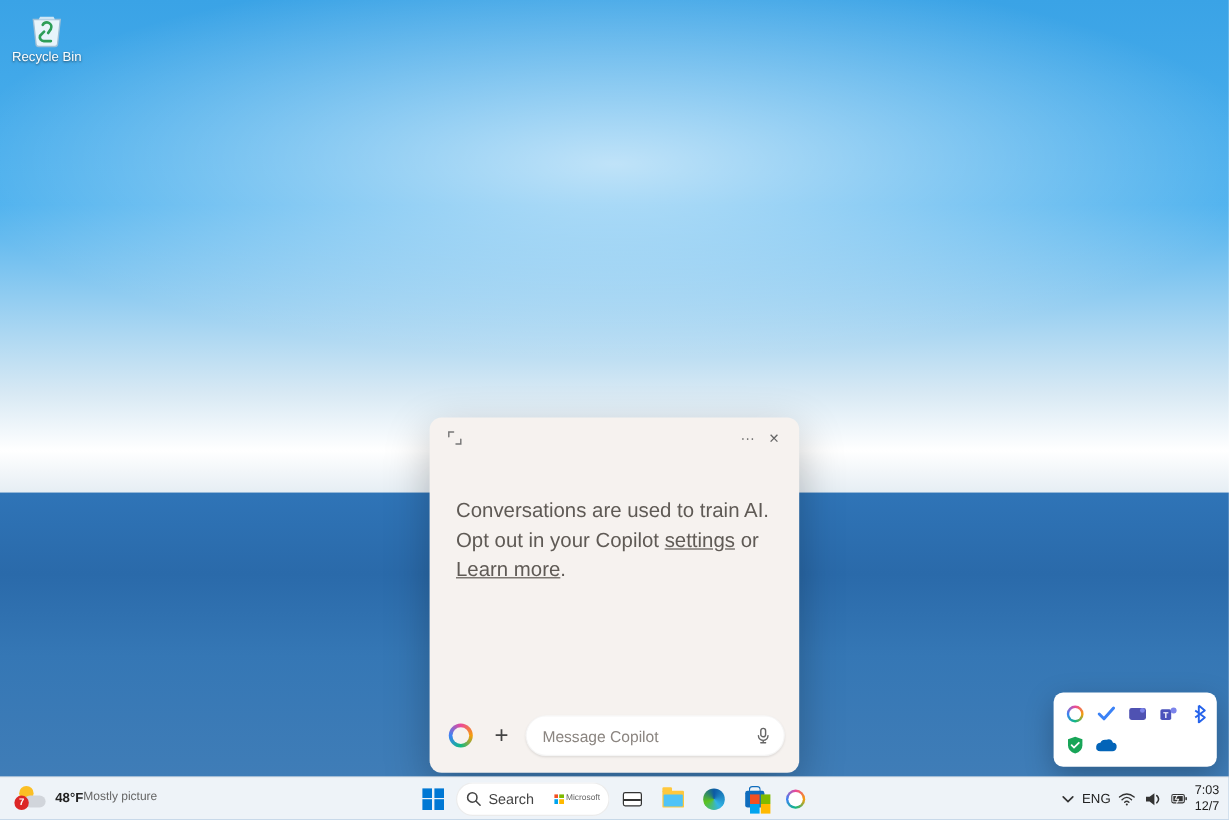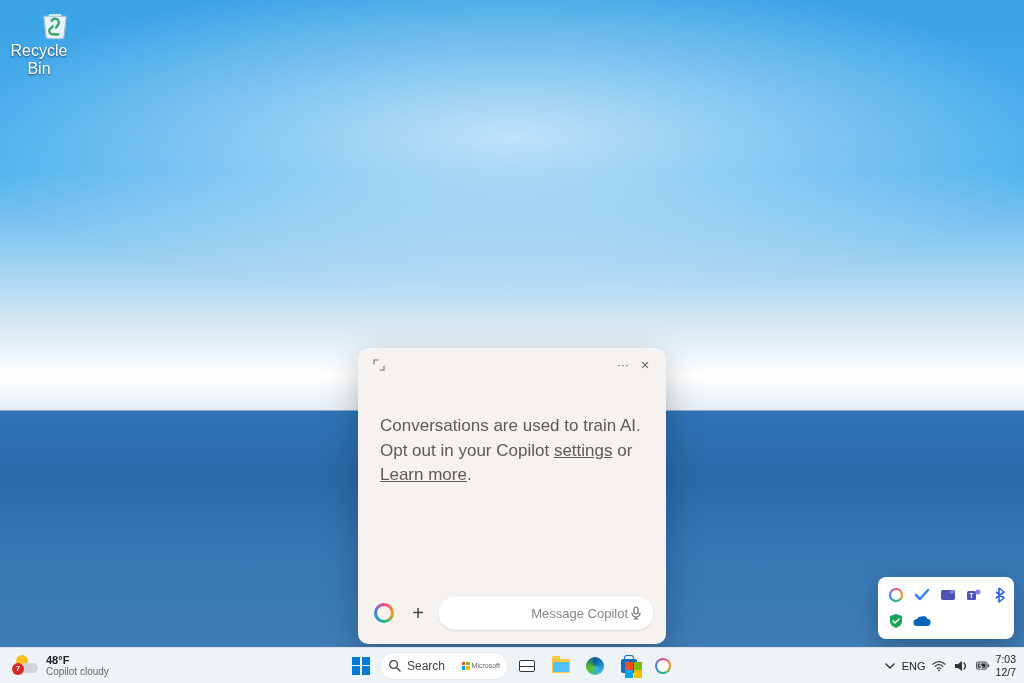--- a/index.html
+++ b/index.html
@@ -13,22 +13,22 @@
       radial-gradient(ellipse 90% 40% at 50% 20%, rgba(255,255,255,0.65), rgba(255,255,255,0) 60%),
       
       linear-gradient(to bottom,
         #3aa3e6 0%, #4db1ee 25%,
         #d8e9f4 48%, #ffffff 55%, #e6eef4 60%,
         #2f74b7 60.2%, #2a6aaa 70%, #3577b5 80%, #437fb8 100%);
   }
   
   .desktop-icon {
     position: absolute; width: 70px;
-    display: flex; flex-direction: column; align-items: flex-end;
-    color: #fff; font-size: 16px; text-align: center;
+    display: flex; flex-direction: column; align-items: center;
+    color: #fff; font-size: 11px; text-align: center;
     text-shadow: 0 1px 2px rgba(0,0,0,0.6);
     cursor: default;
   }
   .desktop-icon .ico { width: 38px; height: 38px; display:flex;align-items:center;justify-content:center; }
   .recycle { top: 4px; left: 4px; }
   .spotlight { top: 4px; right: 4px; }
   
   
   .copilot {
     position: absolute;
@@ -66,21 +66,21 @@
   .ci-plus { color:#444; font-size:20px; font-weight:300; }
   .ci-field {
     flex: 1; height: 34px;
     background: #fff;
     border-radius: 17px;
     display:flex; align-items:center;
     padding: 0 10px 0 14px;
     color:#8b8580; font-size:13px;
     box-shadow: inset 0 0 0 1px rgba(0,0,0,0.04), 0 1px 2px rgba(0,0,0,0.1);
   }
-  .ci-field span { flex:1;text-align:right; }
+  .ci-field span { flex:1; }
   
   
   .copilot-logo {
     width:20px;height:20px;border-radius:50%;
     background: conic-gradient(#ec4899,#f59e0b,#10b981,#3b82f6,#ec4899);
     position: relative;
   }
   .copilot-logo::after{content:"";position:absolute;inset:3px;border-radius:50%;background:#f6f2ef;}
   .copilot-logo.small{width:16px;height:16px;}
   .copilot-logo.small::after{inset:2px;background:#fff;}
@@ -115,21 +115,21 @@
     display: flex; align-items: center;
     padding: 0 8px;
     font-size: 11px;
     color: #222;
   }
   .weather { display:flex; align-items:center; gap:6px; cursor:pointer; padding:2px 6px; border-radius:4px; }
   .weather .wicon { width:26px; height:26px; position:relative; }
   .wicon .sun{position:absolute;width:12px;height:12px;border-radius:50%;background:#fbbf24;left:2px;top:2px;}
   .wicon .cloud{position:absolute;width:18px;height:10px;border-radius:8px;background:#d1d5db;left:6px;top:10px;}
   .wicon .badge{position:absolute;width:12px;height:12px;border-radius:50%;background:#dc2626;color:#fff;font-size:8px;display:flex;align-items:center;justify-content:center;left:-2px;top:10px;font-weight:600;}
-  .weather .wtxt{display:flex;flex-direction:column;line-height:1.1;}
+  .weather .wtxt{display:flex;flex-direction:row;line-height:1.1;}
   .weather .cond{color:#666;font-size:10px;}
   
   .taskbar .center {
     position:absolute; left:50%; transform:translateX(-50%);
     display:flex; align-items:center; gap:4px;
   }
   .tb-btn{width:30px;height:30px;display:flex;align-items:center;justify-content:center;border-radius:4px;cursor:pointer;}
   
   .start-logo{width:18px;height:18px;display:grid;grid-template-columns:1fr 1fr;grid-template-rows:1fr 1fr;gap:1.5px;}
   .start-logo div{background:#0078d4;}
@@ -256,21 +256,21 @@
 
 <div class="taskbar">
   <div class="weather">
     <div class="wicon">
       <div class="sun"></div>
         <div class="cloud"></div>
       <div class="badge">7</div>
     </div>
     <div class="wtxt">
       <span style="font-weight:600;">48°F</span>
-      <span class="cond">Copilot cloudy</span>
+      <span class="cond">Mostly picture</span>
     </div>
   </div>
 
   <div class="center">
     <div class="tb-btn">
         <div class="start-logo">
           <div></div>
           <div></div>
           <div></div>
           <div></div>

